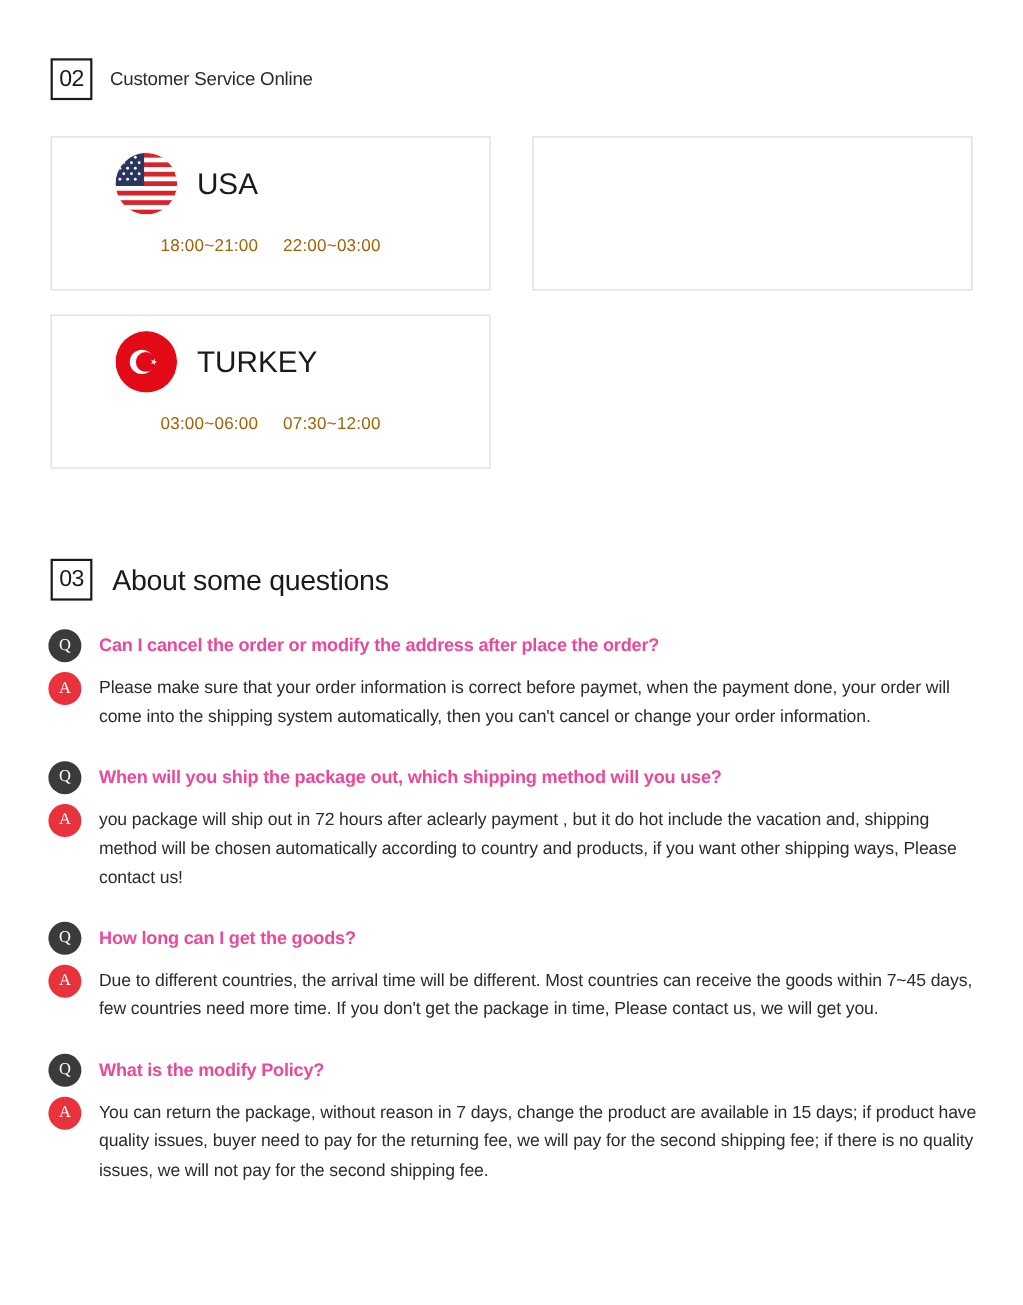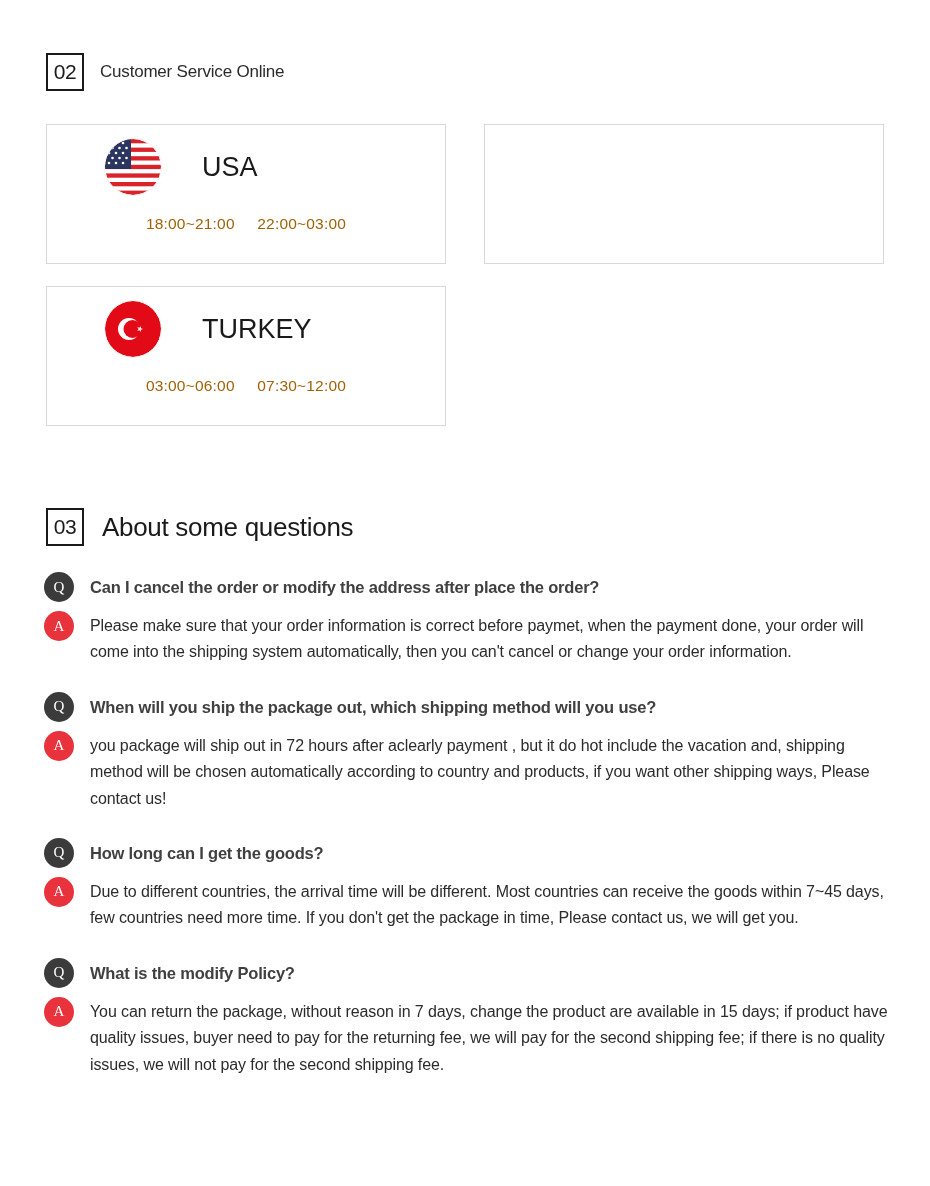--- a/index.html
+++ b/index.html
@@ -76,21 +76,20 @@
     height: 140px;
     border: 1px solid #d8d8d8;
     position: relative;
     background: #fff;
   }
   .card-top {
     display: flex;
     align-items: center;
     padding-left: 58px;
     height: 84px;
-    gap: 23px;
   }
   .flag {
     width: 56px;
     height: 56px;
     border-radius: 50%;
     overflow: hidden;
     flex: none;
     position: relative;
     box-shadow: 0 0 0 1px rgba(0,0,0,0.05);
   }
@@ -132,21 +131,21 @@
     display: flex;
     align-items: center;
     justify-content: center;
     font-family: "Liberation Serif", serif;
   }
   .badge-q { background: #3b3b3b; }
   .badge-a { background: #e8323c; }
   .q-text {
     font-size: 16.5px;
     font-weight: 700;
-    color: #404040;
+    color: #ec4899;
     margin-left: 16px;
     padding-top: 5px;
     letter-spacing: -0.2px;
     line-height: 1.3;
   }
   .a-text {
     font-size: 16px;
     font-weight: 400;
     color: #2b2b2b;
     margin-left: 16px;

